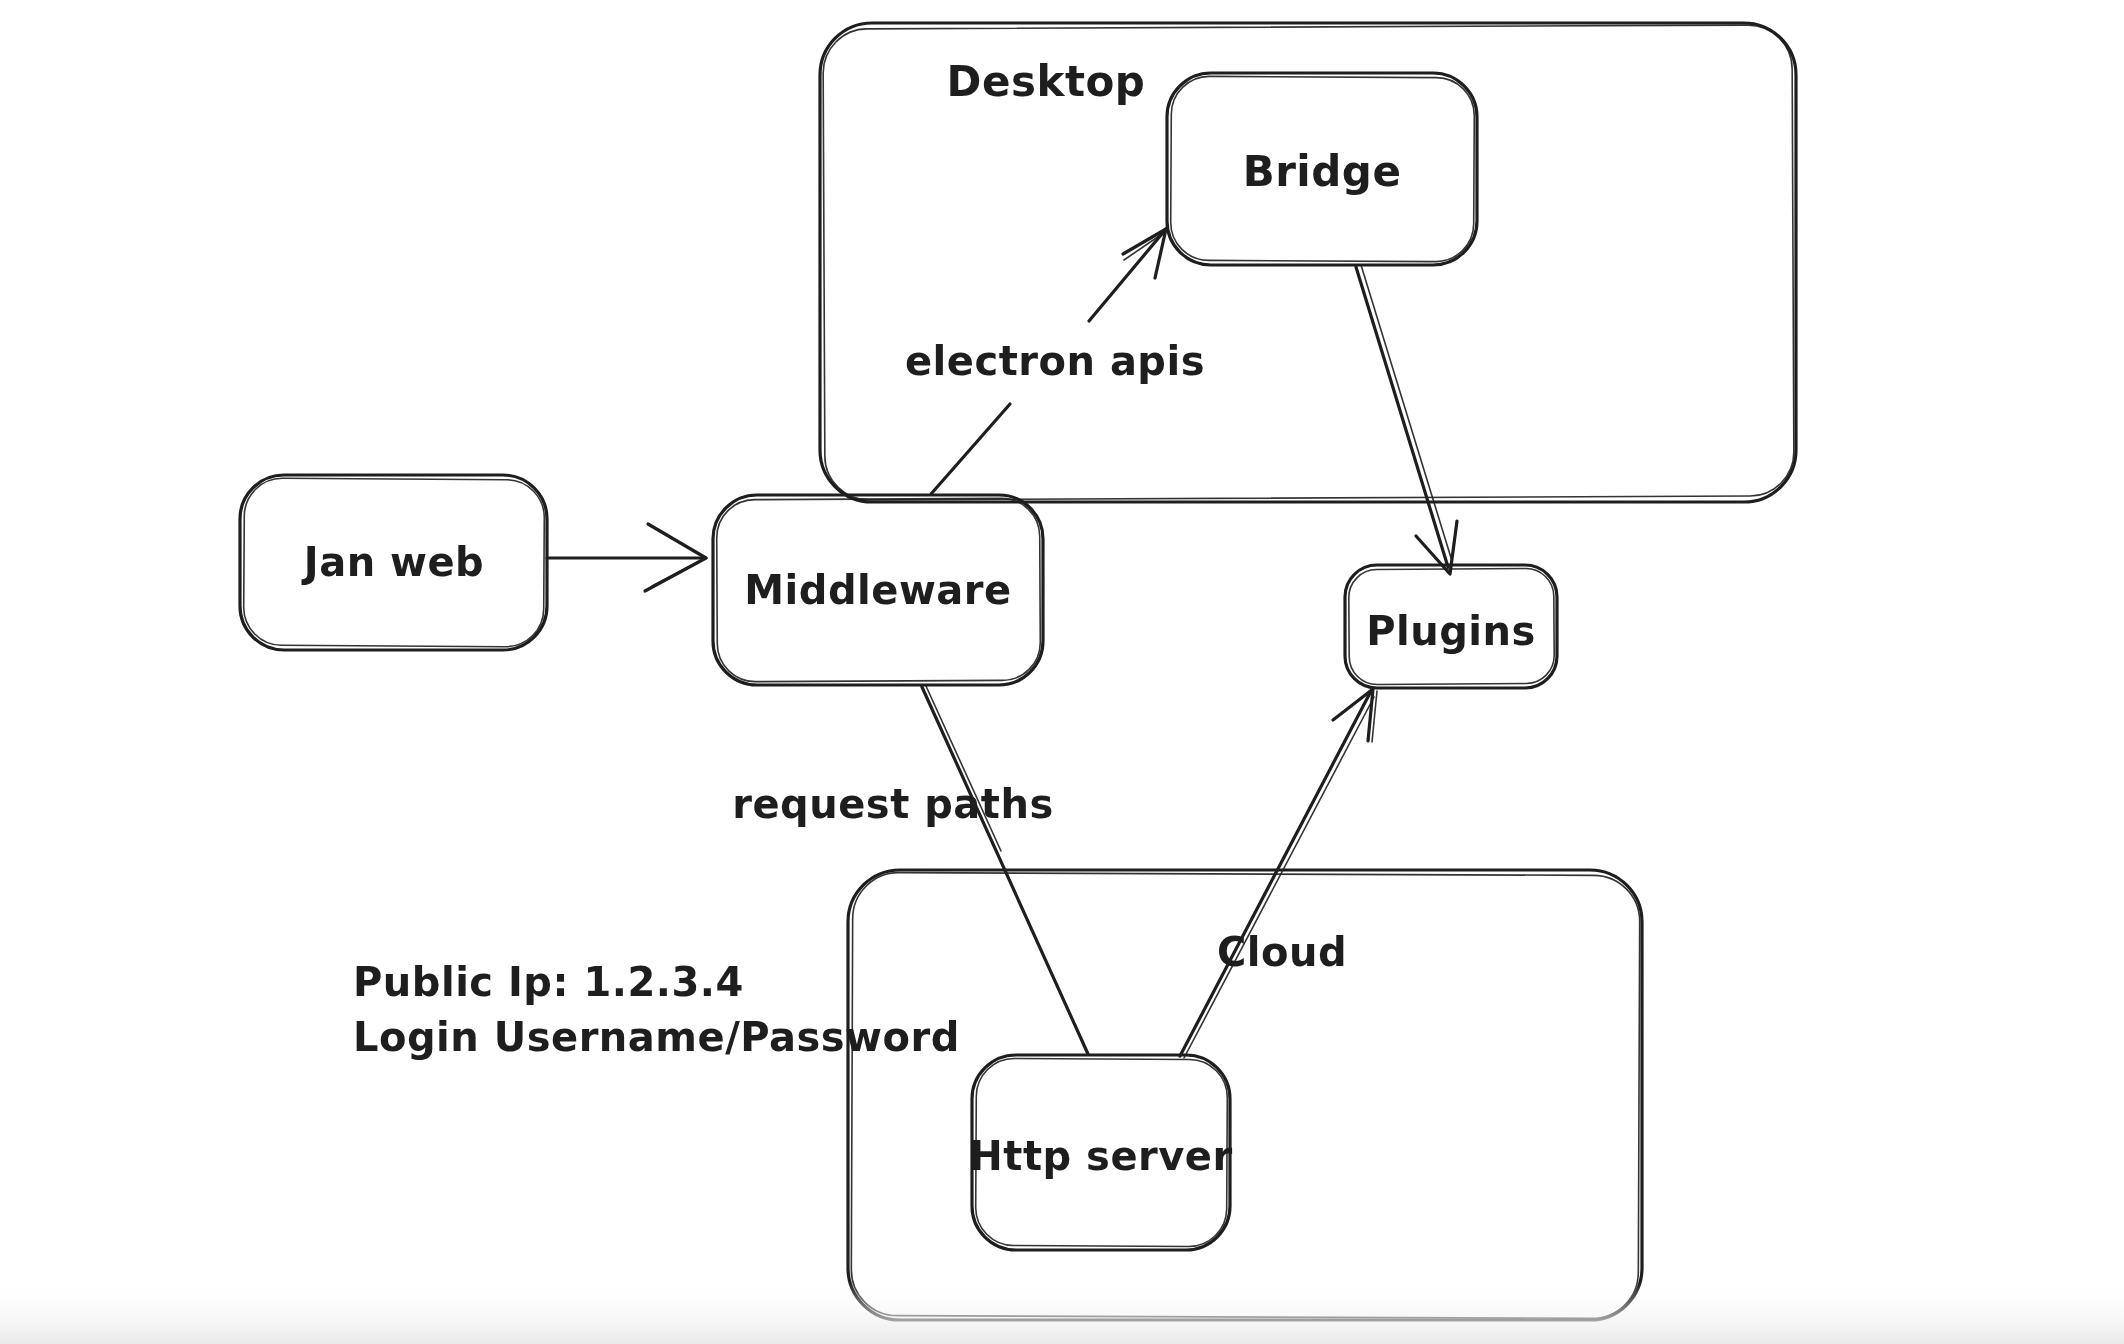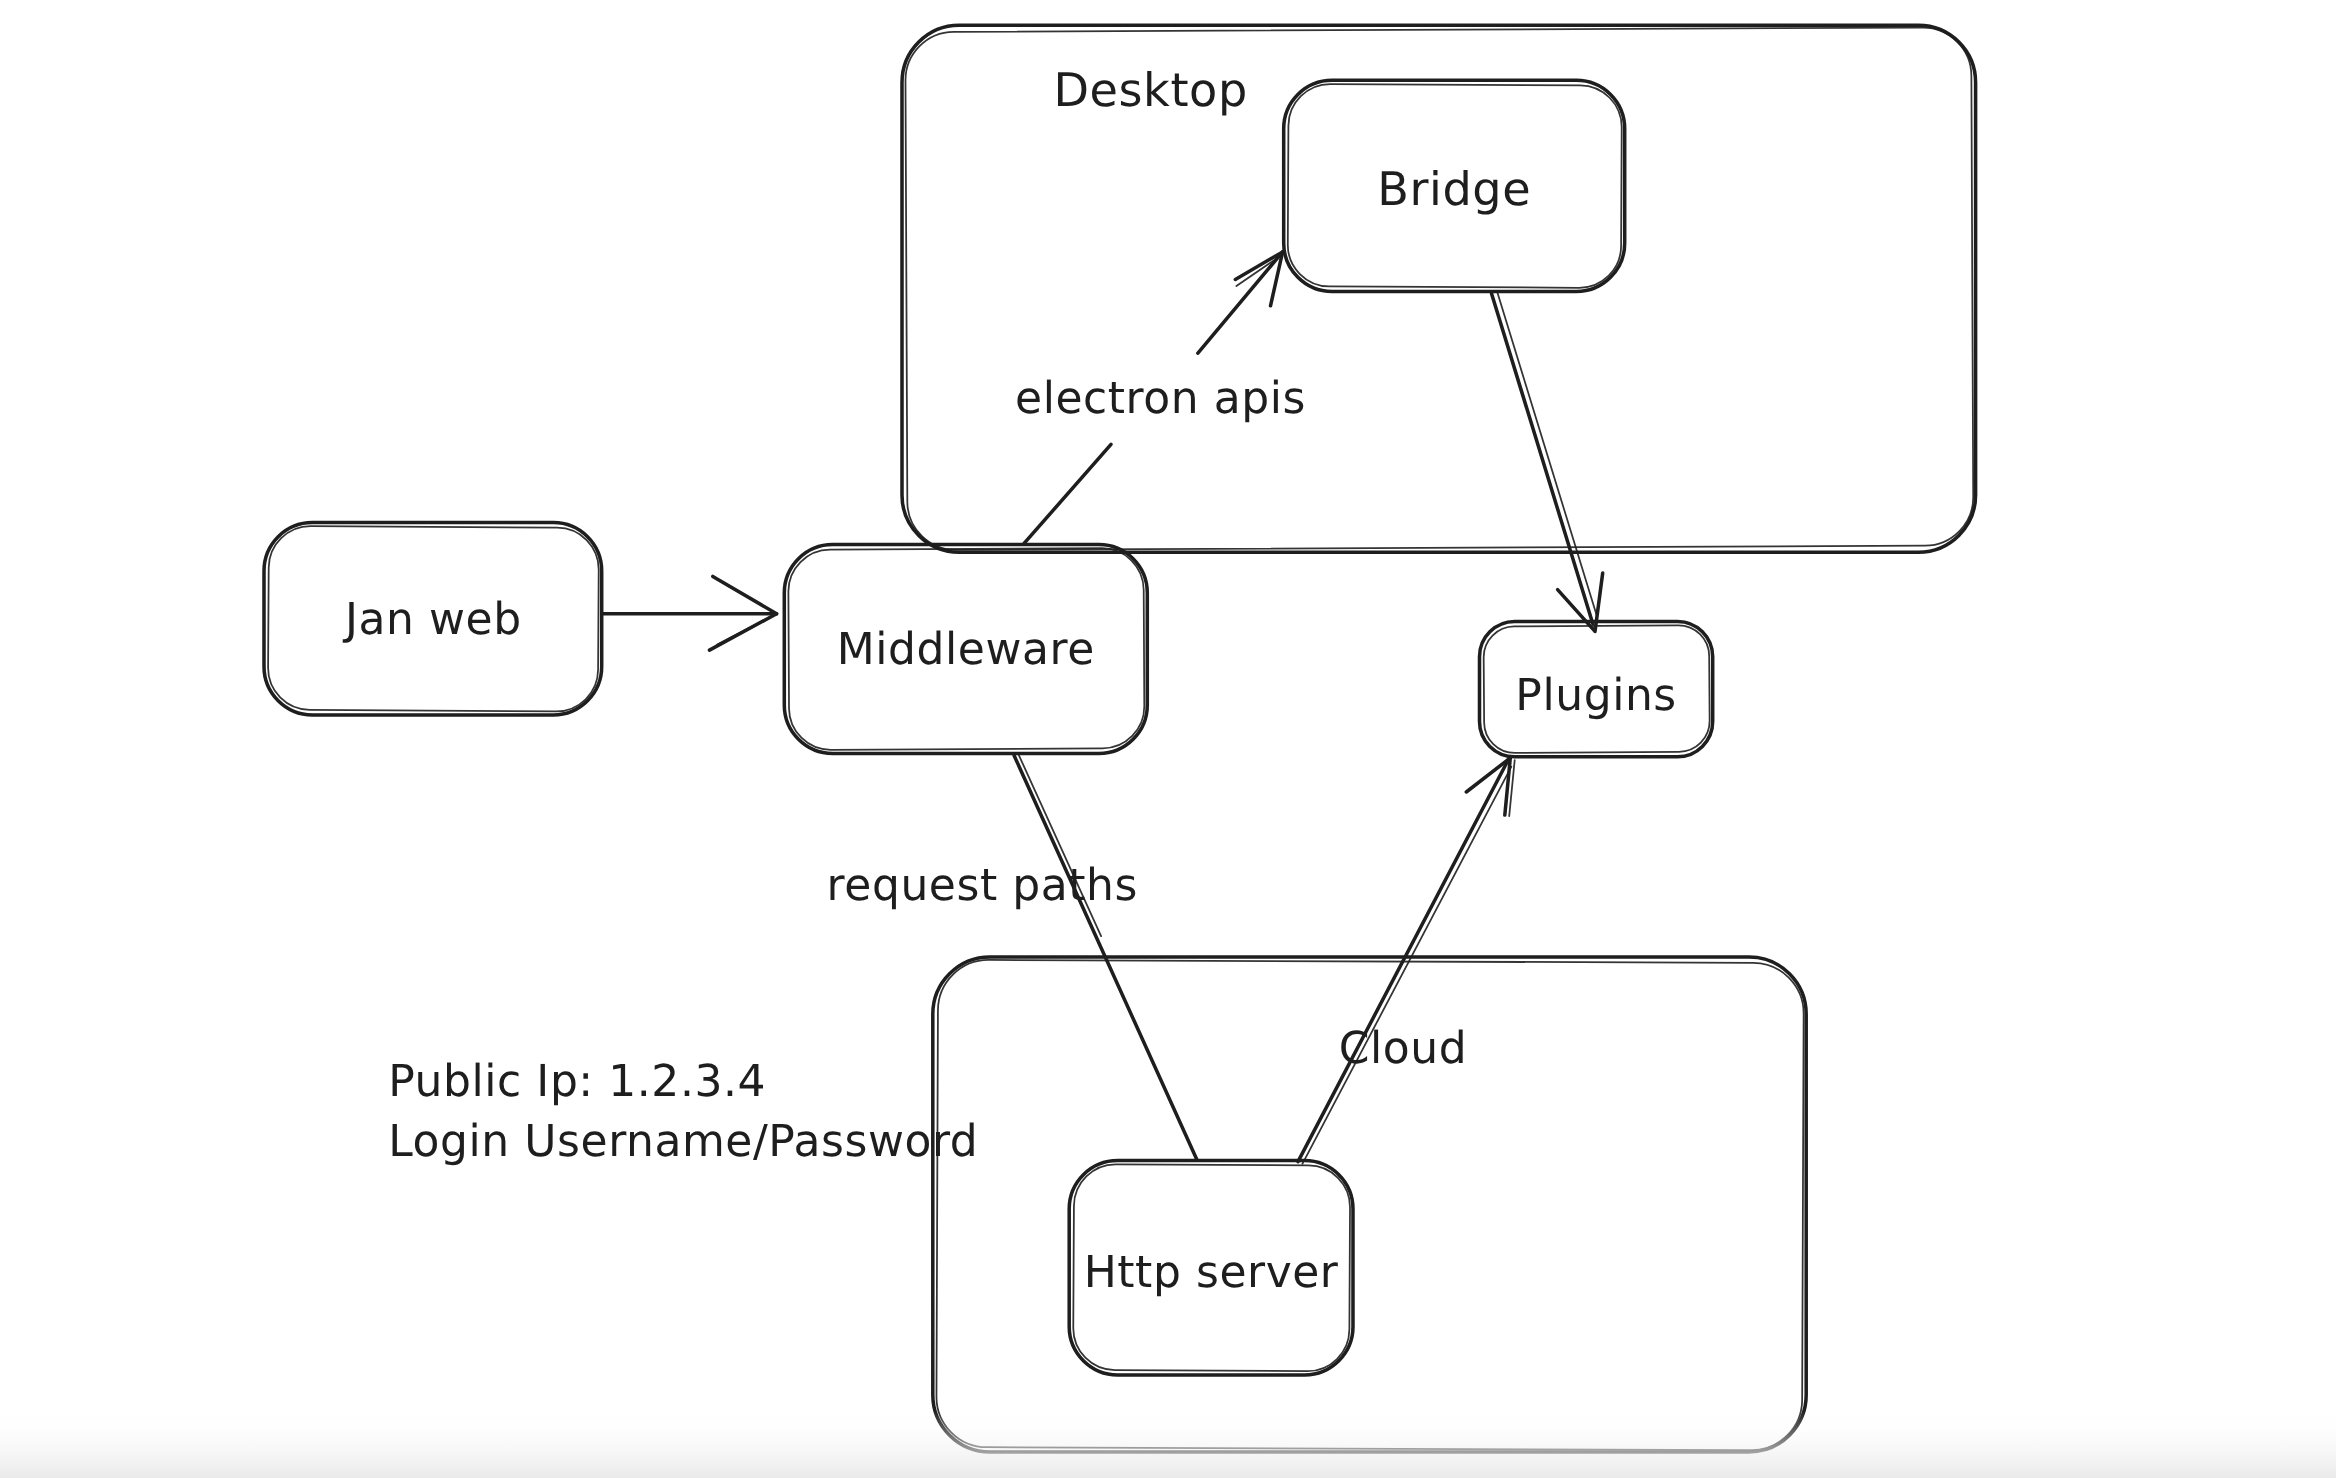--- a/index.html
+++ b/index.html
@@ -1,16 +1,16 @@
 <!DOCTYPE html>
 <html style="--ink: #1e1e1e; --bg: #ffffff;"><head>
 <meta charset="utf-8">
 <style>
   html,body{margin:0;padding:0;background:#ffffff;}
-  .canvas{position:relative;width:2124px;height:1344px;background:var(--bg,#ffffff);overflow:hidden;}
+  .canvas{position:relative;width:2124px;height:1344px;background:var(--bg,#ffffff);overflow:hidden;font-weight:bold;}
   svg{display:block;}
   .ink{stroke:var(--ink,#1e1e1e);fill:none;stroke-linecap:round;stroke-linejoin:round;}
   .w-main{stroke-width:3.2;}
   .w-thin{stroke-width:1.6;opacity:.9;}
   .lbl{font-family:"DejaVu Sans",sans-serif;fill:var(--ink,#1e1e1e);font-size:40px;letter-spacing:.5px;}
   .lbl-lg{font-size:42px;}
   .mid{text-anchor:middle;}
 </style>
 </head>
 <body>

